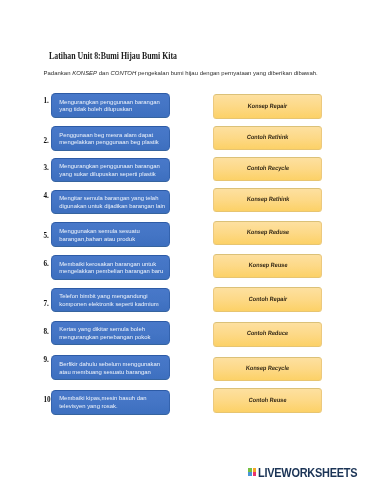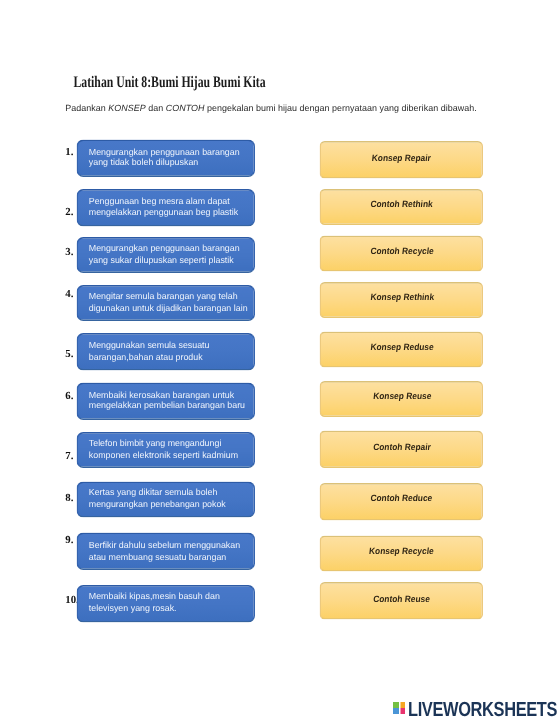--- a/index.html
+++ b/index.html
@@ -30,21 +30,21 @@
         background:linear-gradient(180deg,#fde0a0 0%,#fdd987 50%,#fcd167 100%);
         border-top:0.8px solid #dbc178;border-left:0.6px solid #ecc97e;
         border-right:0.6px solid #ecc97e;border-bottom:0.6px solid #e7c571;
         border-radius:3.5px;color:#312615;font-size:6.1px;
         font-weight:bold;
         display:flex;align-items:center;justify-content:center;
         padding-bottom:2.4px;box-sizing:border-box;
         font-family:"Liberation Sans",sans-serif;letter-spacing:0px;}
   .gold span{display:inline-block;transform:skewX(-6deg) scaleX(0.915);}
 
-  .logo{position:absolute;left:262px;top:466px;width:110px;height:12px;text-decoration:underline;}
+  .logo{position:absolute;left:248px;top:466px;width:110px;height:12px;text-decoration:underline;}
   .mark{position:absolute;left:0;top:0;width:8.3px;height:10.5px;}
   .mark span{position:absolute;width:3.7px;height:4.2px;}
   .mark .g{left:0.2px;top:1.9px;background:#74c043;}
   .mark .o{left:4.6px;top:1.9px;background:#f5a623;}
   .mark .b{left:0;top:6.3px;background:#4a95d6;}
   .mark .r{left:4.5px;top:6.3px;background:#e8336e;}
   .logotext{position:absolute;left:9.6px;top:0px;
             font-size:13.6px;font-weight:bold;color:#1b3456;letter-spacing:-0.3px;
             line-height:13.6px;font-family:"Liberation Sans",sans-serif;
             transform:scaleX(0.805);transform-origin:0 0;white-space:nowrap;}

